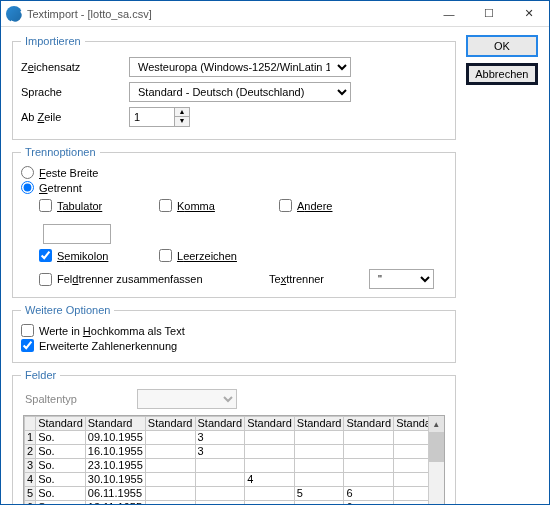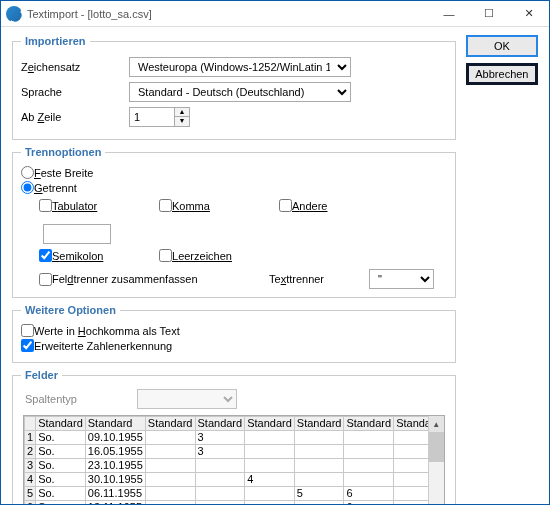--- a/index.html
+++ b/index.html
@@ -8,31 +8,31 @@
   .titlebar .appicon { width: 16px; height: 16px; margin: 0 5px; border-radius: 50%; background: linear-gradient(135deg,#2a8ad4 0%,#1d6aa8 100%); position: relative; }
   .titlebar .appicon::after { content:""; position:absolute; left:2px; top:2px; width:12px; height:12px; border-radius:50%; border:2px solid #fff; border-top-color:transparent; border-left-color:transparent;}
   .titlebar .title { flex: 1; color: #555; }
   .titlebar .btn { width: 40px; height: 26px; display:flex; align-items:center; justify-content:center; color:#333; }
   .content { padding: 8px 11px; display:flex; }
   .left { flex:1; }
   .right { width: 90px; padding-left: 10px; display:flex; flex-direction:column; gap:6px; }
   .right button { height:22px; background:#e9e9e9; border:3px solid #0f172a; }
   .right button.focus { border:2px solid #2586e7; background:#e9e9e9; }
   fieldset { border:1px solid #ccc; margin:0 0 6px 0; padding: 6px 8px 8px 8px; position:relative; }
-  legend { color:#3a76b1; padding:0 4px; font-size:11px;font-weight:bold; }
+  legend { color:#3a76b1; padding:0 4px; font-size:11px; }
   .row { display:flex; align-items:center; margin:3px 0; height:22px; }
   .row label.lab { width: 108px; }
   select, input[type=text] { border:1px solid #aaa; height:20px; padding:1px 4px; background:#fff; }
   .sel-wide { width: 222px; }
   .spinner { display:flex; }
   .spinner input { width:46px; text-align:left; }
   .spinner .spins { display:flex; flex-direction:column; border:1px solid #aaa; border-left:none; }
   .spinner .spins div { width:14px; height:9px; font-size:7px; line-height:7px; text-align:center; background:#f3f3f3; }
   .spinner .spins div:first-child{ border-bottom:1px solid #aaa;}
-  .radio, .check { display:flex; align-items:center; margin:2px 0;}
+  .radio, .check { display:flex; align-items:center; gap:5px; margin:2px 0;}
   .radio input, .check input { margin:0; }
   .sepopts-row { display:flex; align-items:center; gap:10px; margin:3px 0 3px 18px; flex-wrap: wrap;}
   .sepopts-row .check { width:110px;text-decoration:underline; }
   .tx-other { width:68px; margin-left:4px;}
   .txtrenn-row { display:flex; align-items:center; margin:5px 0 0 18px;}
   .txtrenn-row .check{ width:230px;}
   .txtrenn-row .lab2{ width:100px;}
   .txtrenn-row select{ width:65px;}
   .felder-head { display:flex; align-items:center; margin:2px 0 6px 4px;}
   .felder-head .lab{ width:112px; color:#888;}
@@ -185,21 +185,21 @@
                   <td></td>
                   <td>3</td>
                   <td></td>
                   <td></td>
                   <td></td>
                   <td></td>
                 </tr>
                 <tr>
                   <td class="rownum">2</td>
                   <td>So.</td>
-                  <td>16.05.1955</td>
+                  <td>16.10.1955</td>
                   <td></td>
                   <td>3</td>
                   <td></td>
                   <td></td>
                   <td></td>
                   <td></td>
                 </tr>
                 <tr>
                   <td class="rownum">3</td>
                   <td>So.</td>

